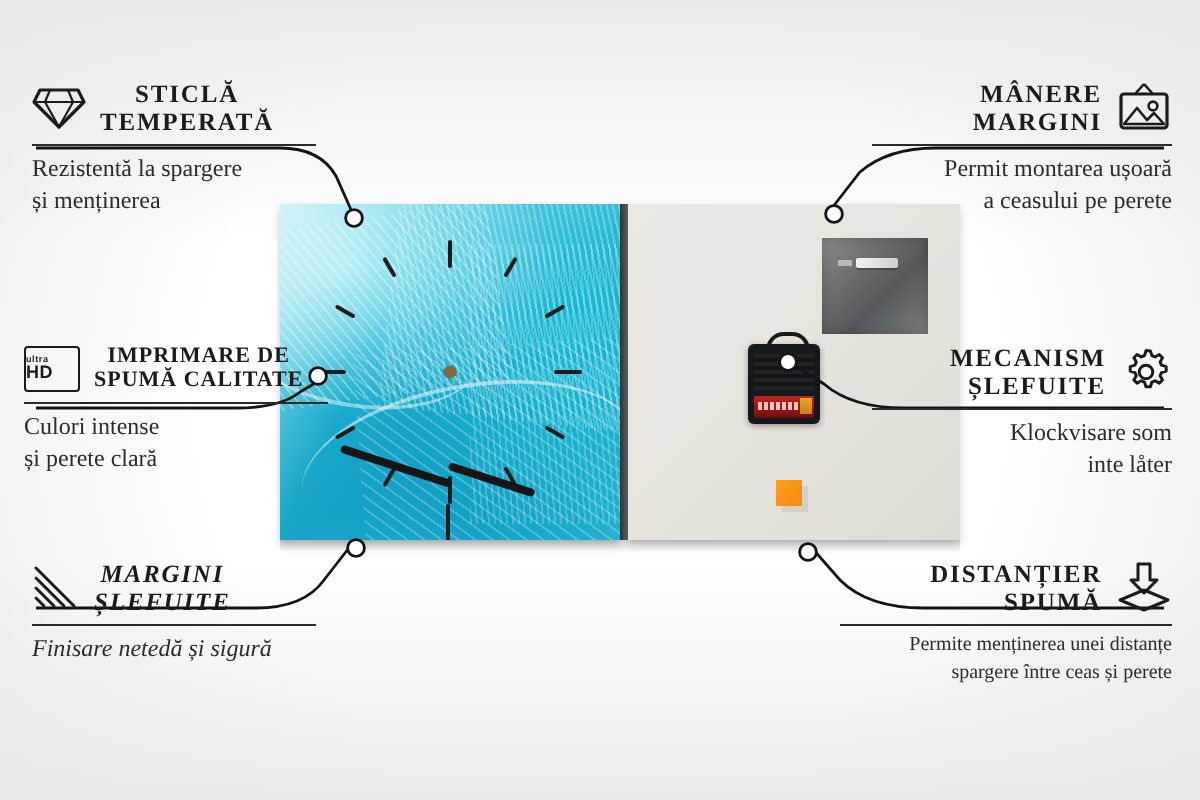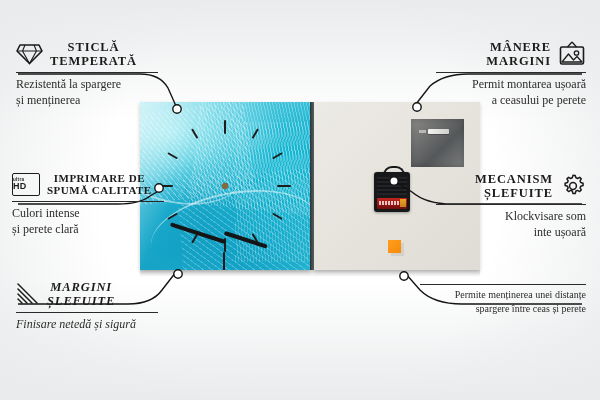--- a/index.html
+++ b/index.html
@@ -343,25 +343,37 @@
       <span class="ico">
         <svg width="26" height="26" viewBox="0 0 26 26">
           <path d="M13,2.2 l2.2,0.25 0.75,2.35 1.6,0.68 2.1,-1.2 1.6,1.6 -1.2,2.1 0.68,1.6 2.35,0.75 0,2.2 -2.35,0.75 -0.68,1.6 1.2,2.1 -1.6,1.6 -2.1,-1.2 -1.6,0.68 -0.75,2.35 -2.2,0 -0.75,-2.35 -1.6,-0.68 -2.1,1.2 -1.6,-1.6 1.2,-2.1 -0.68,-1.6 -2.35,-0.75 0,-2.2 2.35,-0.75 0.68,-1.6 -1.2,-2.1 1.6,-1.6 2.1,1.2 1.6,-0.68 0.75,-2.35 z" fill="none" stroke="#1b1b1b" stroke-width="1.5" stroke-linejoin="round"></path>
           <circle cx="13" cy="13" r="3.4" fill="none" stroke="#1b1b1b" stroke-width="1.5"></circle>
         </svg>
       </span>
     </div>
     <div class="rule"></div>
     <div class="sub">
       <span>Klockvisare som</span><br>
-      <span>inte ușoară</span>
+      <span>inte låter</span>
     </div>
   </div>
 
   <div class="callout right" style="right:14px;top:280px;width:166px;">
+    <div class="head">
+      <span class="titles">
+        <span class="t1">DISTANȚIER</span>
+        <span class="t2">SPUMĂ</span>
+      </span>
+      <span class="ico">
+        <svg width="28" height="26" viewBox="0 0 28 26">
+          <path d="M11,1 h6 v8 h3.5 L14,15.5 L7.5,9 H11 Z" fill="none" stroke="#1b1b1b" stroke-width="1.5" stroke-linejoin="round"></path>
+          <path d="M14,14 L26,19 L14,24 L2,19 Z" fill="none" stroke="#1b1b1b" stroke-width="1.5" stroke-linejoin="round"></path>
+        </svg>
+      </span>
+    </div>
     <div class="rule"></div>
     <div class="sub" style="font-size:10px;">
       <span>Permite menținerea unei distanțe</span><br>
       <span>spargere între ceas și perete</span>
     </div>
   </div>
 
 </div>
 
 </body></html>

